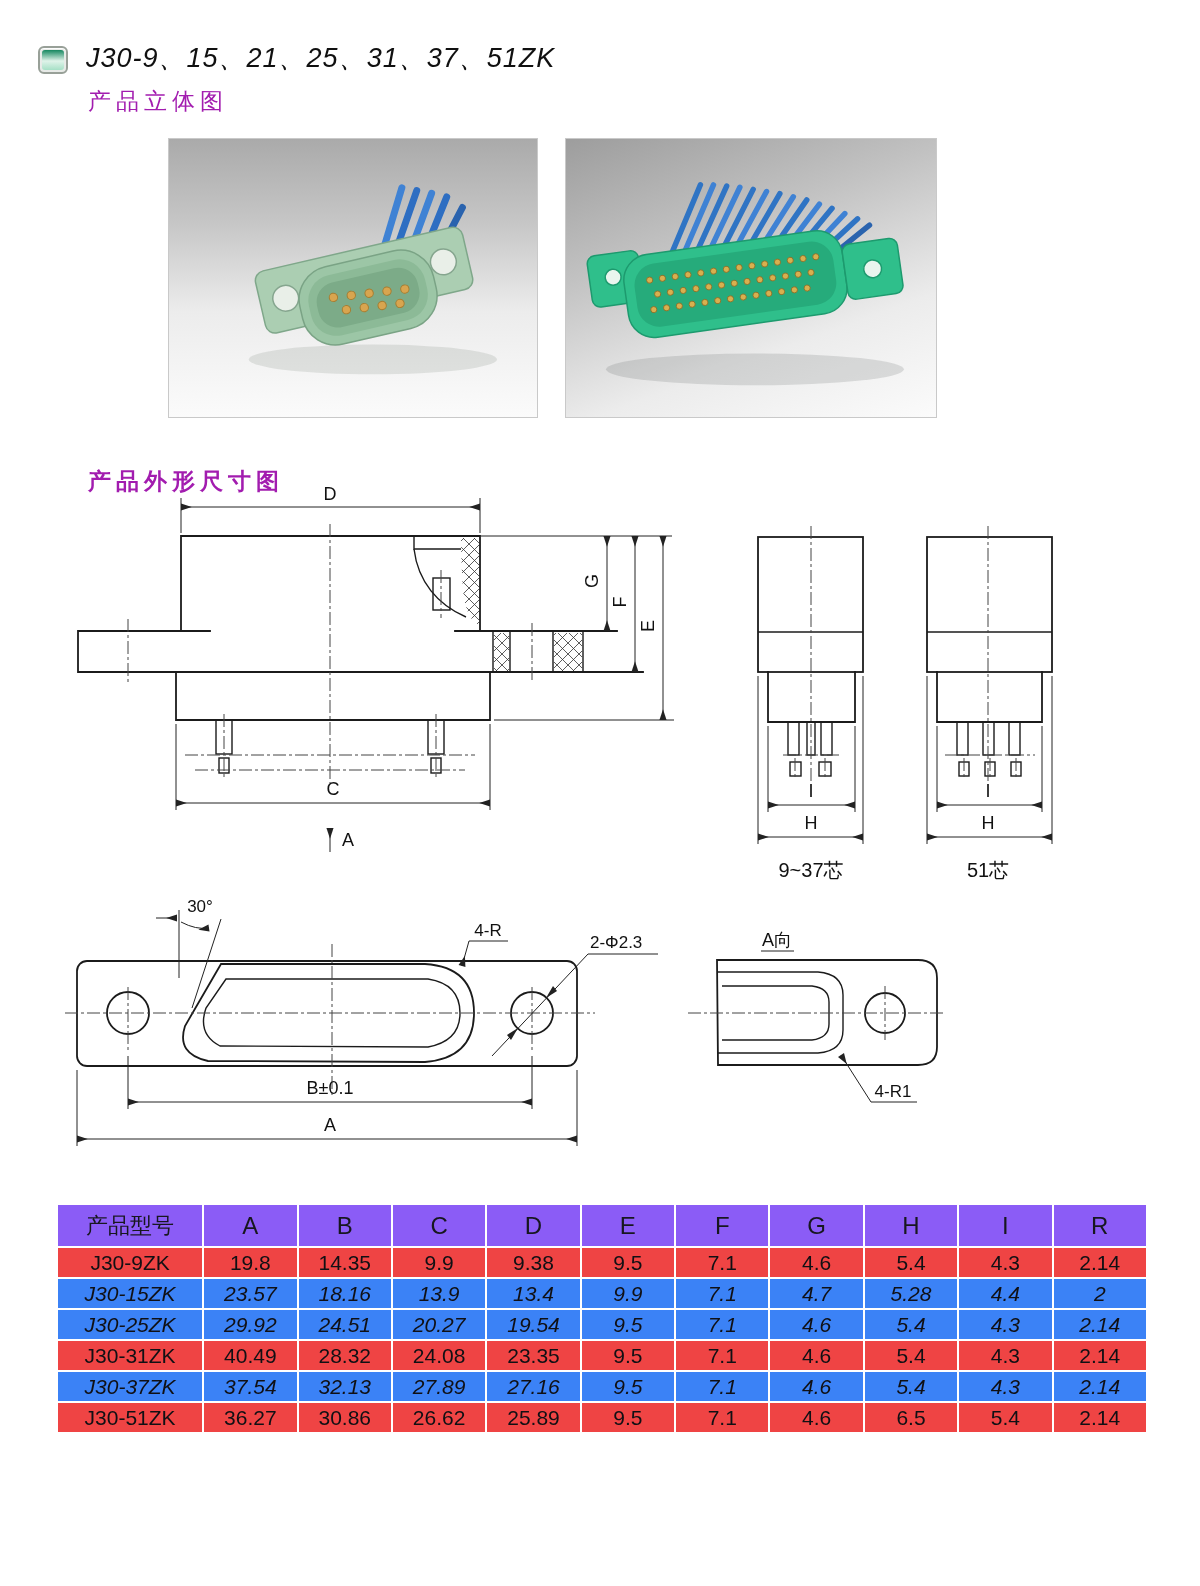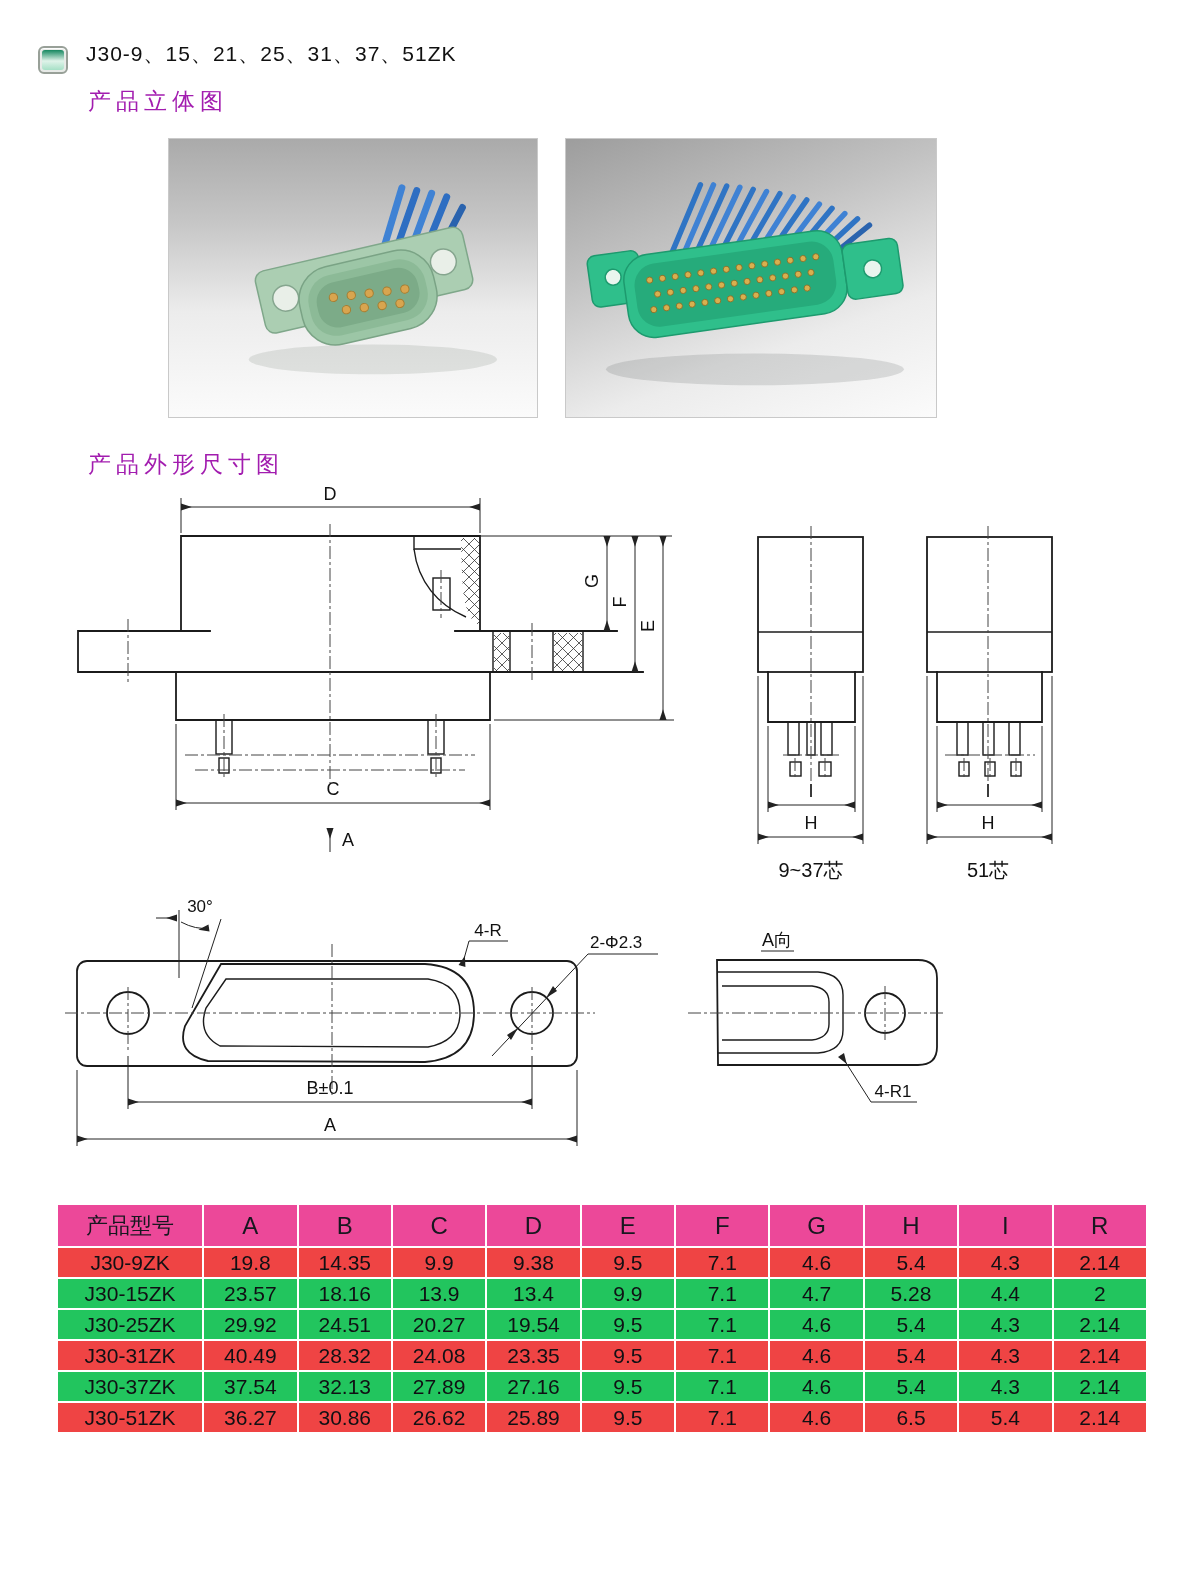--- a/index.html
+++ b/index.html
@@ -4,25 +4,25 @@
 <style>
   html,body{margin:0;padding:0;background:#ffffff;}
   body{font-family:"Liberation Sans","DejaVu Sans",sans-serif;color:#111;}
   .page{position:relative;width:1200px;height:1586px;background:#fff;overflow:hidden;}
 
   
   .doc-icon{position:absolute;left:38px;top:46px;width:22px;height:20px;border:2px solid #98a098;
     border-radius:6px;background:#e7eae7;box-shadow:inset 0 1px 1px #fff;padding:2px;}
   .doc-icon .inner{width:100%;height:100%;border-radius:3px;
     background:linear-gradient(180deg,#15875f 0%,#dff3e9 55%,#a6e0c6 100%);}
-  .doc-title{position:absolute;left:86px;top:40px;font-size:21px;font-weight:500;
-    letter-spacing:1px;color:#101010;white-space:nowrap;}
+  .doc-title{position:absolute;left:86px;top:40px;font-size:27px;font-weight:500;
+    letter-spacing:1px;color:#101010;white-space:nowrap;font-style:italic;}
   .sec-head{position:absolute;left:88px;font-size:23px;font-weight:500;letter-spacing:5px;
     color:#a21caf;white-space:nowrap;}
-  #sec1{top:86px;} #sec2{top:449px;}
+  #sec1{top:86px;} #sec2{top:466px;font-weight:bold;}
 
   
   .photo{position:absolute;top:138px;height:280px;border:1px solid #c9c9c9;box-sizing:border-box;}
   #photo1{left:168px;width:370px;background:linear-gradient(180deg,#aaaaaa 0%,#c6c6c6 30%,#ececec 62%,#fbfbfb 100%);}
   #photo2{left:565px;width:372px;background:linear-gradient(160deg,#9d9d9d 0%,#c2c2c2 35%,#ececec 70%,#fbfbfb 100%);}
   .photo svg{display:block;width:100%;height:100%;}
 
   
   .drawing{position:absolute;left:40px;top:478px;width:1120px;height:710px;}
   .ol{stroke:#1b1b1b;stroke-width:1.8;fill:none;stroke-linecap:square;}
@@ -30,26 +30,26 @@
   .thin{stroke:#222;stroke-width:1;fill:none;}
   .cl{stroke:#444;stroke-width:1;fill:none;stroke-dasharray:13 3 3 3;}
   .dim{stroke:#222;stroke-width:1;fill:none;}
   .dtxt{font-size:18px;fill:#111;}
   .cap{font-size:20px;fill:#111;}
 
   
   .table-wrap{position:absolute;left:56px;top:1203px;width:1092px;}
   table{width:100%;border-collapse:separate;border-spacing:2px;table-layout:fixed;}
   th,td{text-align:center;vertical-align:middle;padding:0;}
-  th{background:#ec4899;height:41px;font-size:24px;font-weight:400;color:#17171f;}
+  th{background:#8b5cf6;height:41px;font-size:24px;font-weight:400;color:#17171f;}
   th:first-child{font-size:22px;}
   col.c-model{width:13.5%;}
   td{height:29px;font-size:21px;color:#101014;}
   tr.row0 td{background:#ef4444;}
-  tr.row1 td{background:#22c55e;}
+  tr.row1 td{background:#3b82f6;font-style:italic;}
   td.model{letter-spacing:0px;}
 </style>
 </head>
 <body>
 
 <div class="page">
 
   <div class="doc-icon">
       <div class="inner"></div>
     </div>

